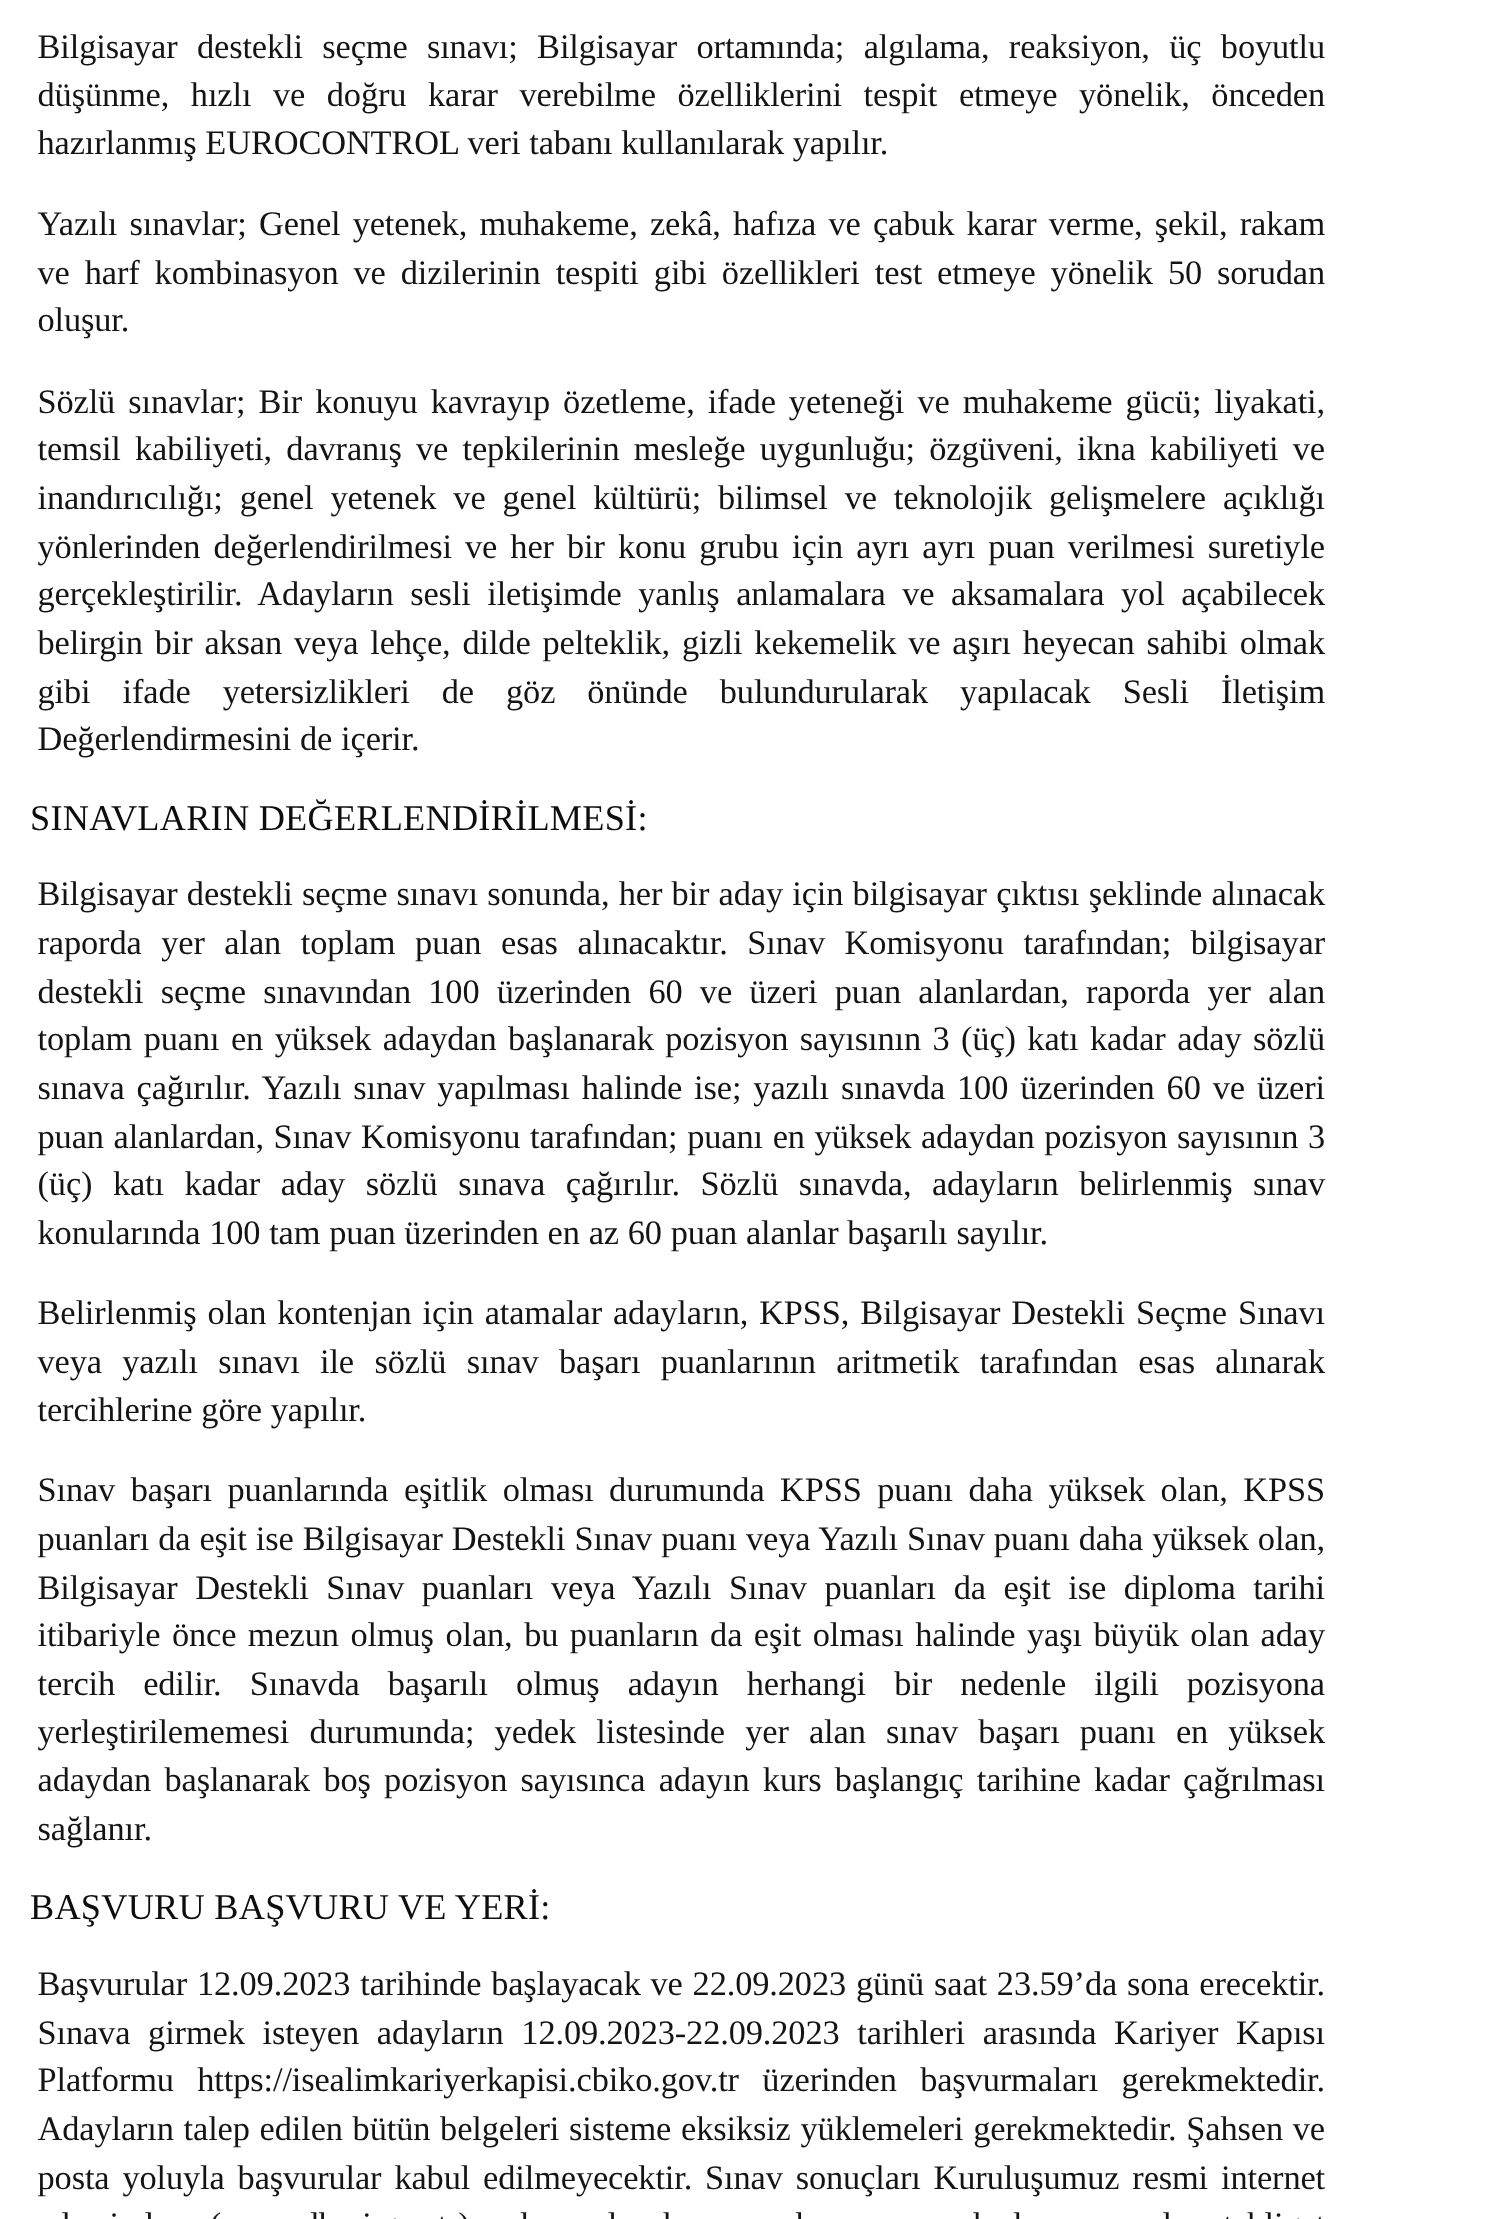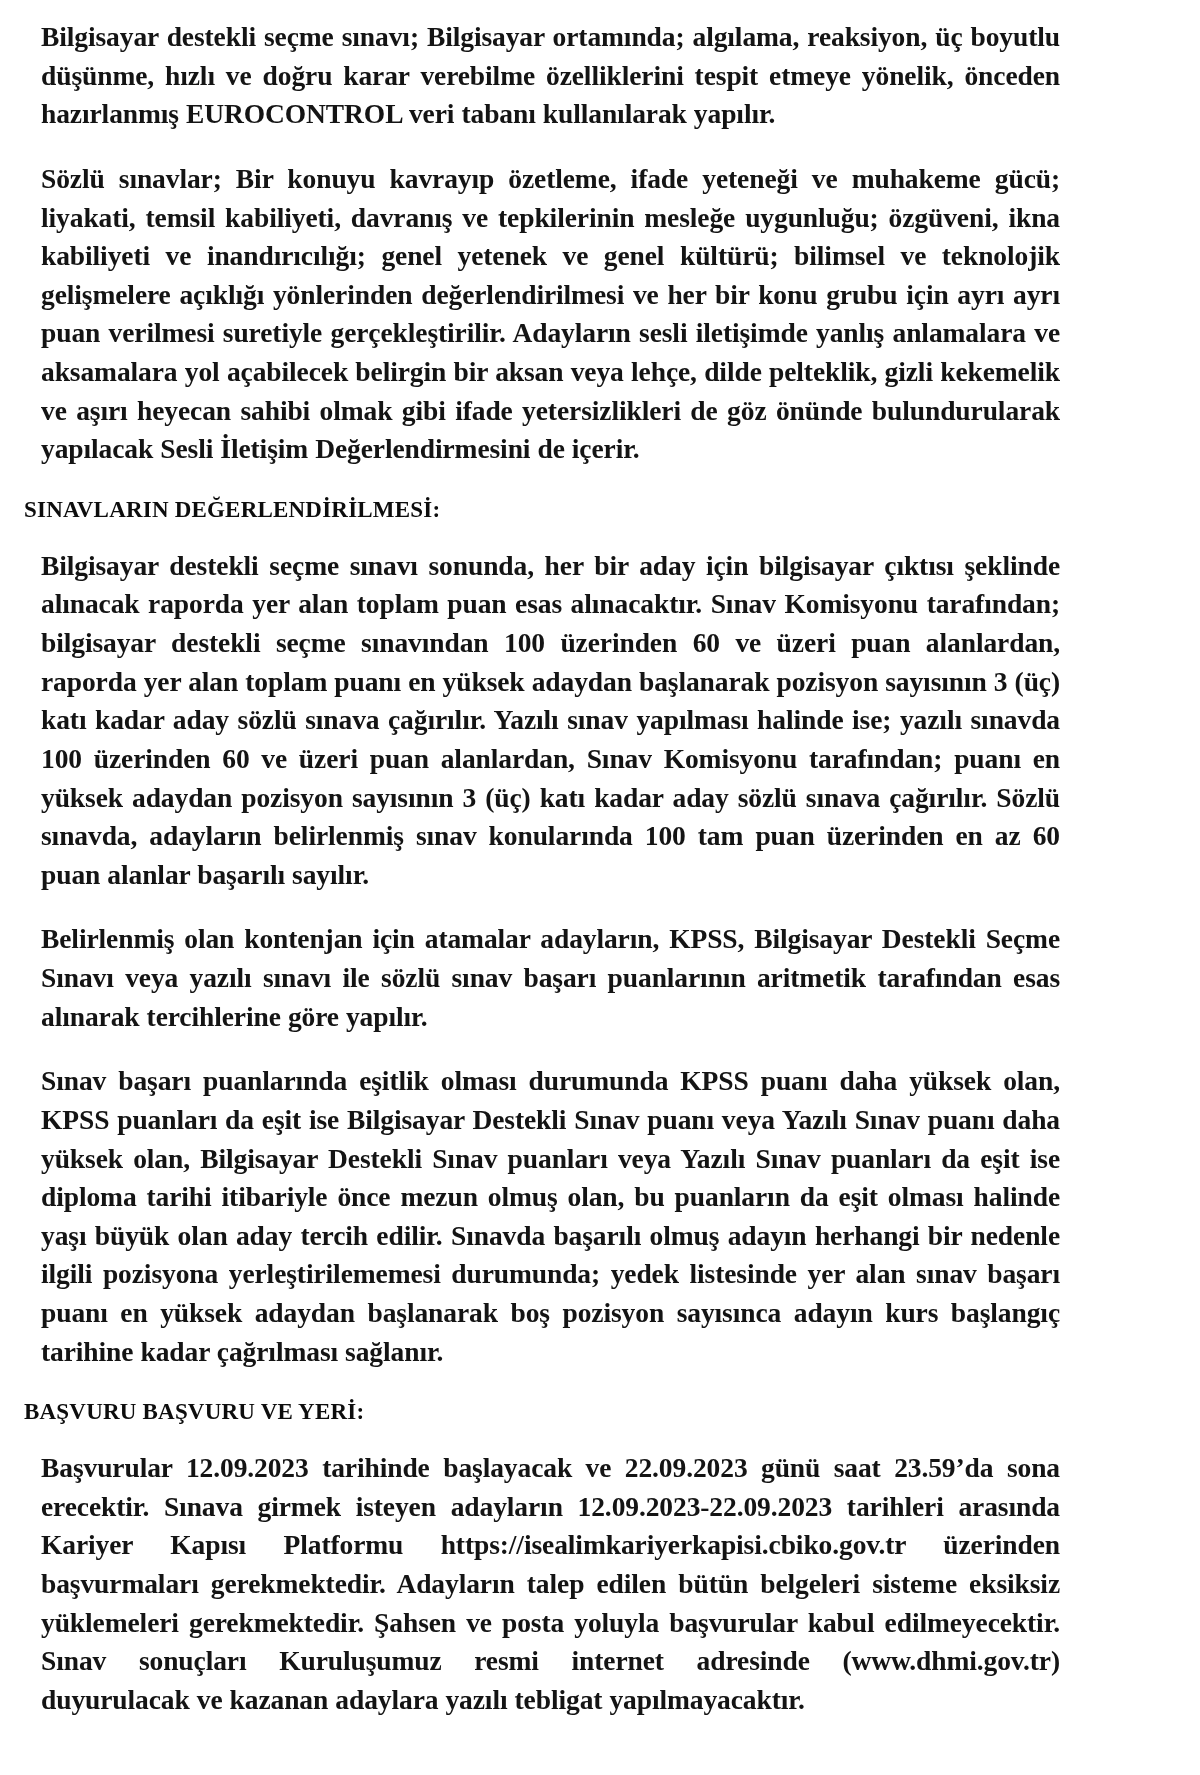--- a/index.html
+++ b/index.html
@@ -20,57 +20,57 @@
     width: 1200px;
     min-height: 1775px;
     padding: 18px 140px 20px 24px;
     background: #ffffff;
     position: relative;
   }
   .doc-body {
     width: 1036px;
   }
   p.para {
-    margin: 0 0 26px 17px;
+    margin: 0 0 26px 6px;
     font-size: 27.5px;
     line-height: 1.405;
     text-align: justify;
     text-justify: inter-word;
     letter-spacing: -0.1px;
     word-spacing: 0.3px;
     color: #141414;
-    font-weight: bold;
   }
   p.para:last-child {
     margin-bottom: 0;
   }
   h2.section-heading {
     margin: 0 0 22px 0;
-    font-size: 23px;
+    font-size: 29px;
     line-height: 1.3;
-    font-weight: bold;
+    font-weight: normal;
     text-align: left;
     letter-spacing: 0.2px;
     color: #0d0d0d;
   }
   .heading-block {
     margin-top: 2px;
   }
   .tight {
     margin-bottom: 24px;
   }
 </style>
 </head>
 <body>
 
 <div class="page">
   <div class="doc-body">
 
     <p class="para">Bilgisayar destekli seçme sınavı; Bilgisayar ortamında; algılama, reaksiyon, üç boyutlu düşünme, hızlı ve doğru karar verebilme özelliklerini tespit etmeye yönelik, önceden hazırlanmış EUROCONTROL veri tabanı kullanılarak yapılır.</p>
 
+    <p class="para">Yazılı sınavlar; Genel yetenek, muhakeme, zekâ, hafıza ve çabuk karar verme, şekil, rakam ve harf kombinasyon ve dizilerinin tespiti gibi özellikleri test etmeye yönelik 50 sorudan oluşur.</p>
 
     <p class="para">Sözlü sınavlar; Bir konuyu kavrayıp özetleme, ifade yeteneği ve muhakeme gücü; liyakati, temsil kabiliyeti, davranış ve tepkilerinin mesleğe uygunluğu; özgüveni, ikna kabiliyeti ve inandırıcılığı; genel yetenek ve genel kültürü; bilimsel ve teknolojik gelişmelere açıklığı yönlerinden değerlendirilmesi ve her bir konu grubu için ayrı ayrı puan verilmesi suretiyle gerçekleştirilir. Adayların sesli iletişimde yanlış anlamalara ve aksamalara yol açabilecek belirgin bir aksan veya lehçe, dilde pelteklik, gizli kekemelik ve aşırı heyecan sahibi olmak gibi ifade yetersizlikleri de göz önünde bulundurularak yapılacak Sesli İletişim Değerlendirmesini de içerir.</p>
 
     <h2 class="section-heading heading-block">SINAVLARIN DEĞERLENDİRİLMESİ:</h2>
 
     <p class="para">Bilgisayar destekli seçme sınavı sonunda, her bir aday için bilgisayar çıktısı şeklinde alınacak raporda yer alan toplam puan esas alınacaktır. Sınav Komisyonu tarafından; bilgisayar destekli seçme sınavından 100 üzerinden 60 ve üzeri puan alanlardan, raporda yer alan toplam puanı en yüksek adaydan başlanarak pozisyon sayısının 3 (üç) katı kadar aday sözlü sınava çağırılır. Yazılı sınav yapılması halinde ise; yazılı sınavda 100 üzerinden 60 ve üzeri puan alanlardan, Sınav Komisyonu tarafından; puanı en yüksek adaydan pozisyon sayısının 3 (üç) katı kadar aday sözlü sınava çağırılır. Sözlü sınavda, adayların belirlenmiş sınav konularında 100 tam puan üzerinden en az 60 puan alanlar başarılı sayılır.</p>
 
     <p class="para">Belirlenmiş olan kontenjan için atamalar adayların, KPSS, Bilgisayar Destekli Seçme Sınavı veya yazılı sınavı ile sözlü sınav başarı puanlarının aritmetik tarafından esas alınarak tercihlerine göre yapılır.</p>
 
     <p class="para">Sınav başarı puanlarında eşitlik olması durumunda KPSS puanı daha yüksek olan, KPSS puanları da eşit ise Bilgisayar Destekli Sınav puanı veya Yazılı Sınav puanı daha yüksek olan, Bilgisayar Destekli Sınav puanları veya Yazılı Sınav puanları da eşit ise diploma tarihi itibariyle önce mezun olmuş olan, bu puanların da eşit olması halinde yaşı büyük olan aday tercih edilir. Sınavda başarılı olmuş adayın herhangi bir nedenle ilgili pozisyona yerleştirilememesi durumunda; yedek listesinde yer alan sınav başarı puanı en yüksek adaydan başlanarak boş pozisyon sayısınca adayın kurs başlangıç tarihine kadar çağrılması sağlanır.</p>

